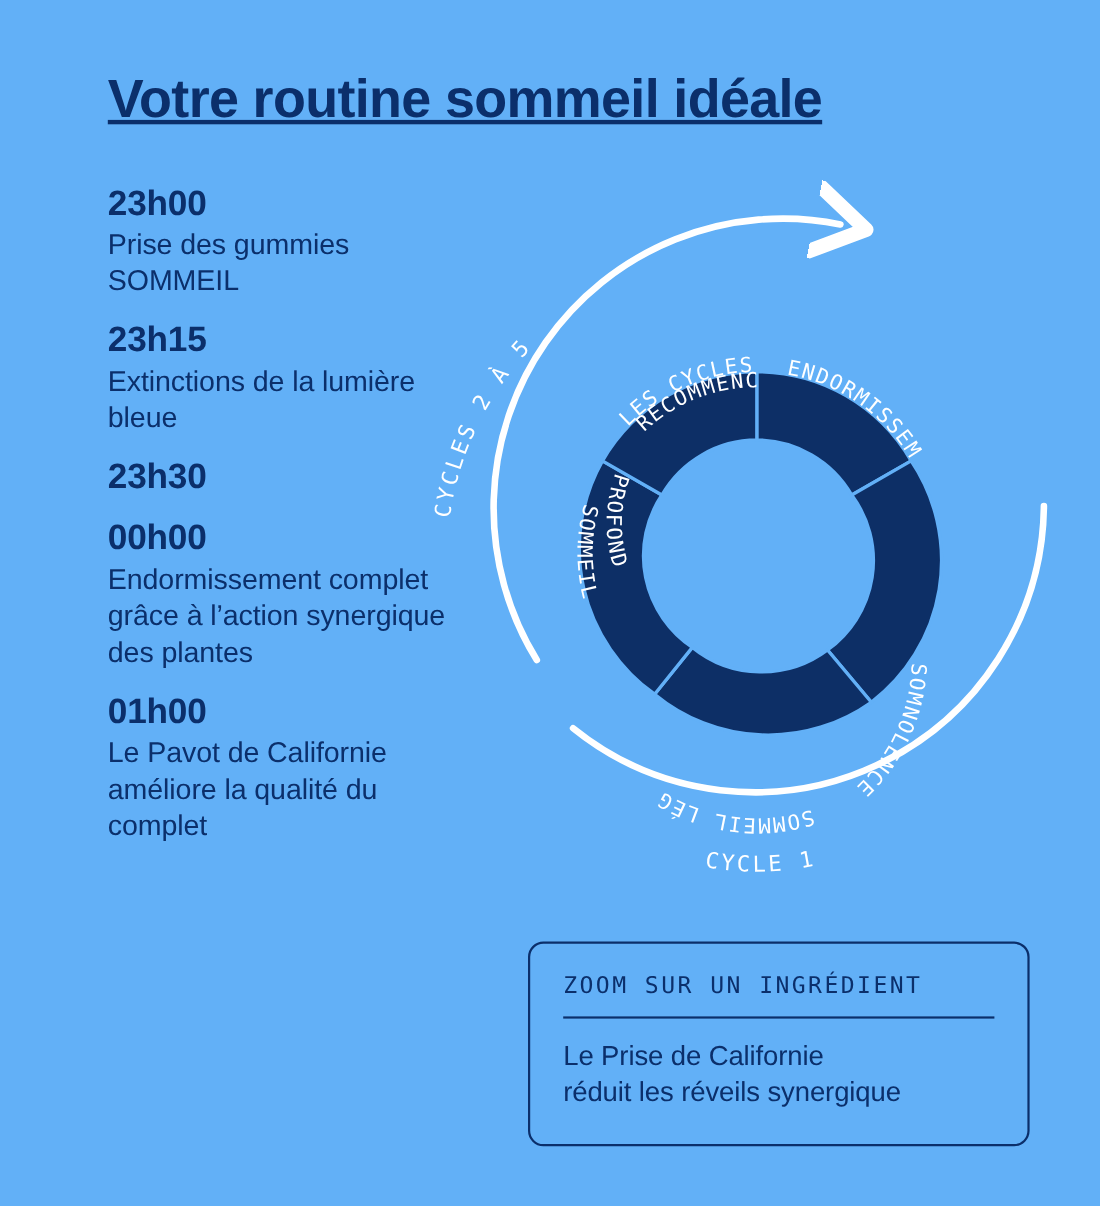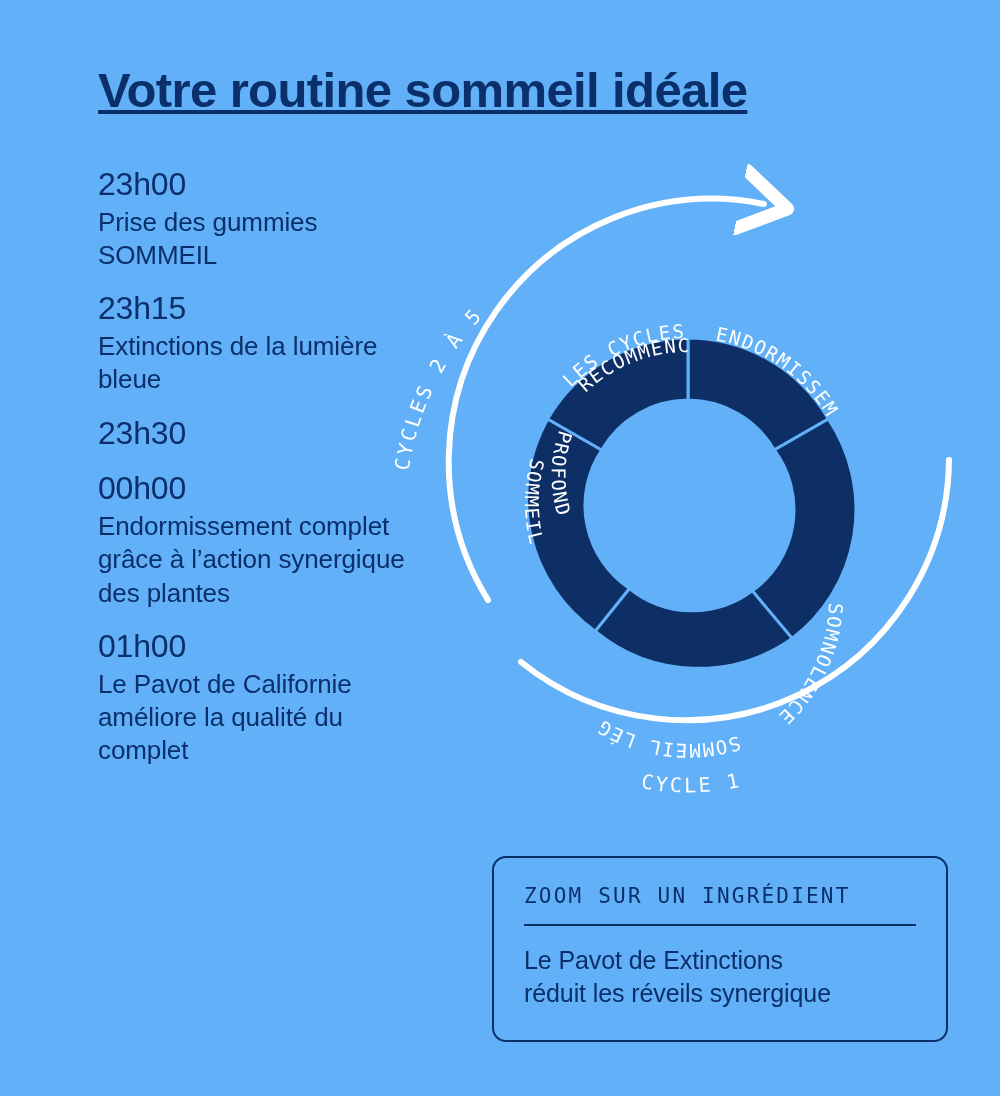--- a/index.html
+++ b/index.html
@@ -39,21 +39,21 @@
     position: absolute;
     left: 98px;
     top: 166px;
     width: 330px;
   }
   .tl-item {
     margin-bottom: 18px;
   }
   .tl-time {
     font-size: 32px;
-    font-weight: normal;
+    font-weight: bold;
     color: #0b2f6b;
     line-height: 1.18;
     letter-spacing: -0.2px;
   }
   .tl-desc {
     font-size: 26px;
     font-weight: normal;
     color: #0b2f6b;
     line-height: 1.28;
     letter-spacing: -0.1px;
@@ -76,21 +76,20 @@
   .zoom-card {
     position: absolute;
     left: 480px;
     top: 856px;
     width: 456px;
     height: 186px;
     border: 2px solid #0b2f6b;
     border-radius: 14px;
     box-sizing: border-box;
     padding: 26px 30px 0 30px;
-    margin-left: 12px;
   }
   .zoom-head {
     font-size: 21px;
     letter-spacing: 2.2px;
     color: #0b2f6b;
     font-family: "DejaVu Sans Mono", monospace;
     padding-bottom: 16px;
     border-bottom: 2px solid #0b2f6b;
   }
   .zoom-body {
@@ -205,18 +204,18 @@
         <text>
           <textPath href="#p-cycle1" startOffset="38%">CYCLE 1</textPath>
         </text>
       </g>
     </svg>
   </div>
 
   <div class="zoom-card">
     <div class="zoom-head">ZOOM SUR UN INGRÉDIENT</div>
     <div class="zoom-body">
-      <div>Le Pavot de Extinctions</div>
+      <div>Le Prise de Californie</div>
       <div>réduit les réveils synergique</div>
     </div>
   </div>
 
 </div>
 
 </body></html>

